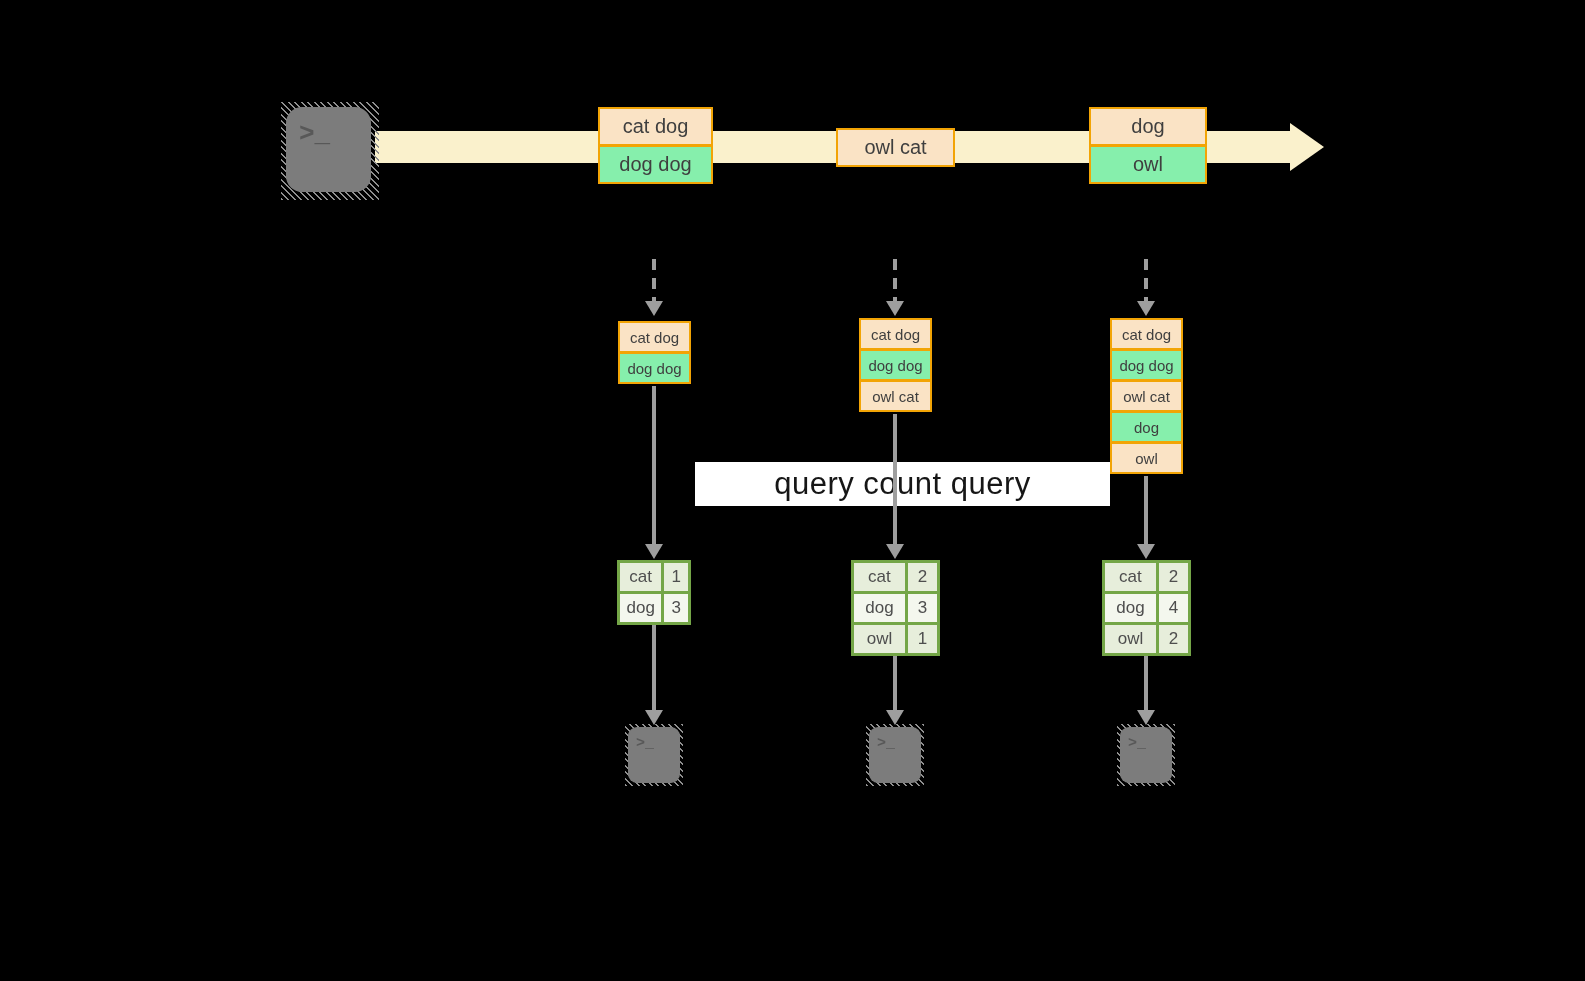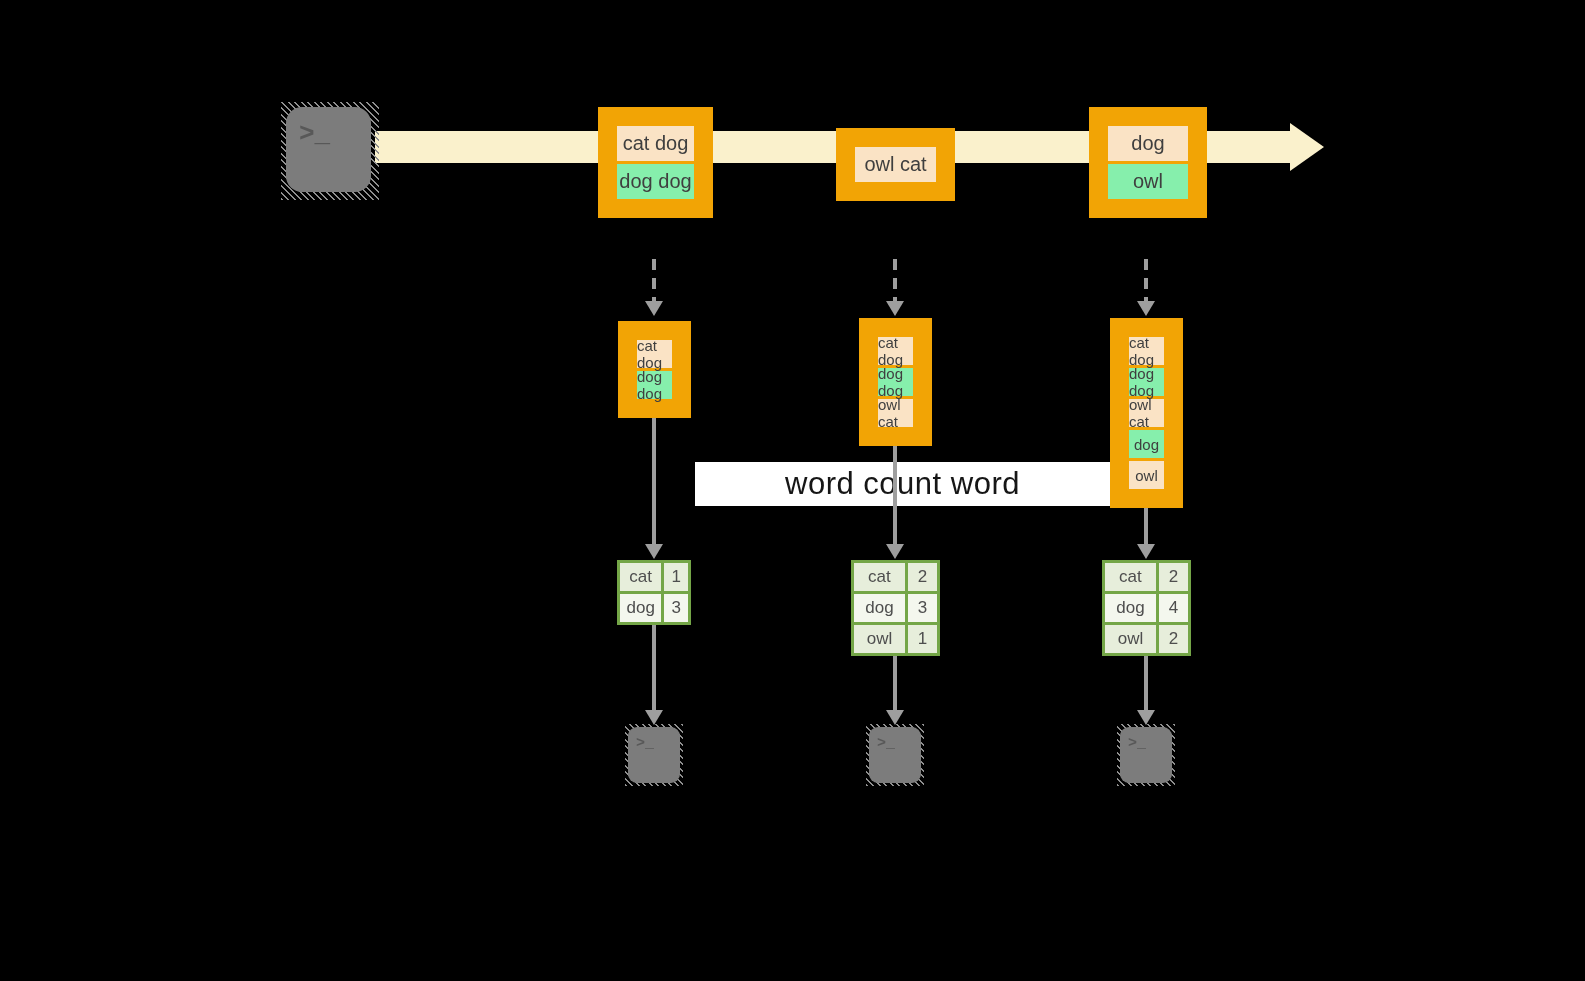--- a/index.html
+++ b/index.html
@@ -3,21 +3,21 @@
 <meta charset="utf-8">
 <style>
   html,body{margin:0;padding:0;background:#000;}
   .canvas{position:relative;width:1585px;height:981px;background:#000;overflow:hidden;
           font-family:"Liberation Sans",sans-serif;}
   
   .stream-band{position:absolute;background:#FAF1CC;z-index:0;}
   .stream-head{position:absolute;width:0;height:0;border-top:24px solid transparent;
                border-bottom:24px solid transparent;border-left:34px solid #FAF1CC;z-index:0;}
   
-  .obox{position:absolute;background:#F2A405;padding:19px;display:flex;flex-direction:column;
+  .obox{position:absolute;background:#F2A405;padding:2px;display:flex;flex-direction:column;
         gap:3px;z-index:3;box-sizing:border-box;}
   .orow{flex:none;display:flex;align-items:center;justify-content:center;color:#3F3F3F;}
   .orow.dark{background:#FAE3C5;}
   .orow.light{background:#86efac;}
   .rlg{height:35px;font-size:20px;}
   .rsm{height:28px;font-size:15px;}
   
   .gtable{position:absolute;background:#74A647;padding:3px;display:grid;
           grid-template-columns:1.75fr 1fr;gap:3px;z-index:3;box-sizing:border-box;}
   .gcell{height:28px;display:flex;align-items:center;justify-content:center;
@@ -62,21 +62,21 @@
     <div class="orow light rlg">dog dog</div>
   </div>
   <div class="obox" style="left:836px;top:128px;width:119px;">
     <div class="orow dark rlg">owl cat</div>
   </div>
   <div class="obox" style="left:1089px;top:107px;width:118px;">
     <div class="orow dark rlg">dog</div>
     <div class="orow light rlg">owl</div>
   </div>
 
-  <div class="qlabel" style="left:695px;top:462px;width:415px;height:44px;">word count word</div>
+  <div class="qlabel" style="left:695px;top:462px;width:415px;height:44px;">query count query</div>
 
   <div class="vdash" style="left:652px;top:259px;height:43px;"></div>
   <div class="ahead" style="left:645px;top:301px;"></div>
 
   <div class="obox" style="left:618px;top:321px;width:73px;">
     <div class="orow dark rsm">cat dog</div>
     <div class="orow light rsm">dog dog</div>
   </div>
 
   <div class="vline" style="left:652px;top:386px;height:158px;"></div>

